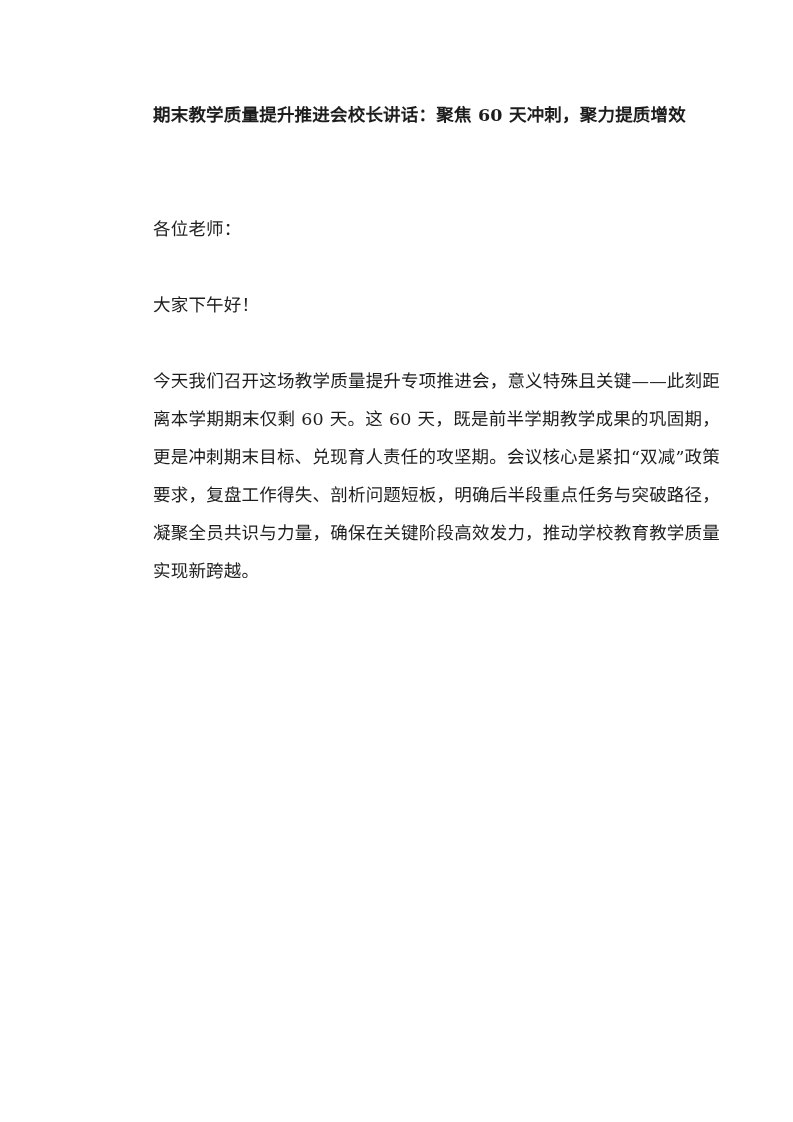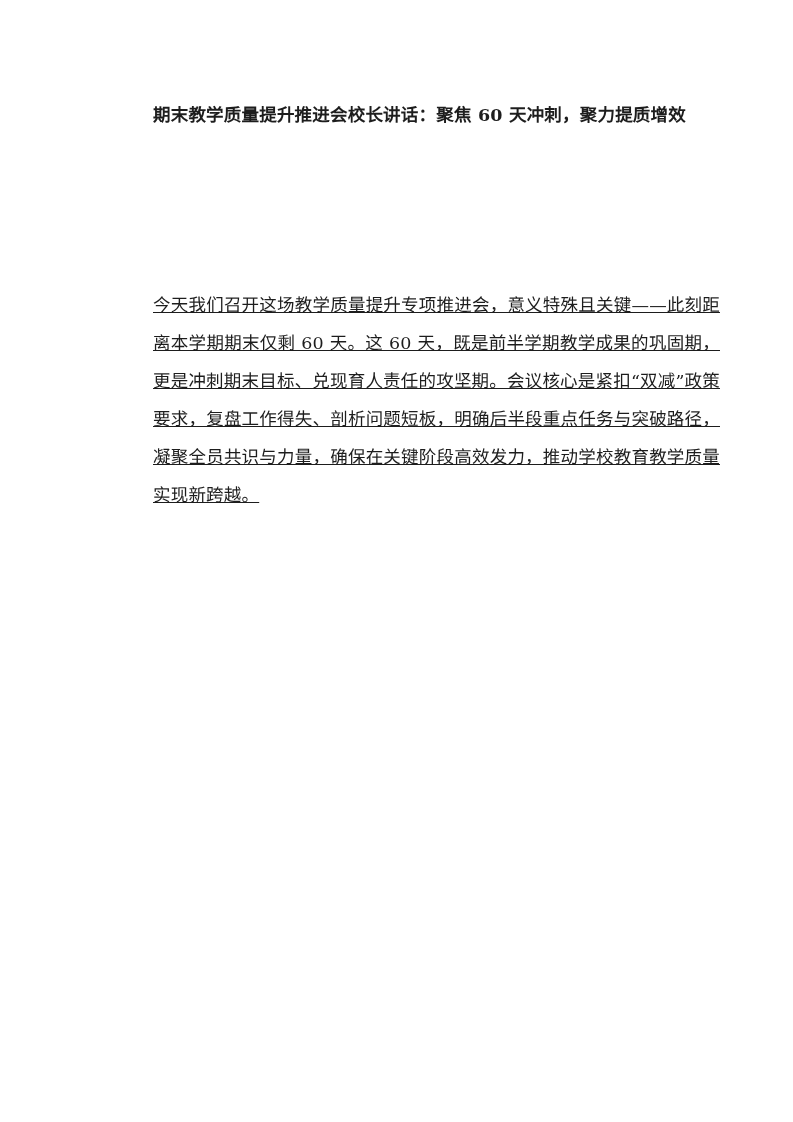--- a/index.html
+++ b/index.html
@@ -49,36 +49,37 @@
   }
 
   
   .gap-title   { height: 76px; }
   .gap-salute  { height: 38px; }
   .gap-hello   { height: 38px; }
   .gap-para    { height: 38px; }
 
   .doc-para {
     text-indent: 0;
-    text-decoration: underline;
   }
 </style>
 </head>
 <body>
 
 <div class="page">
   <div class="content">
 
     <h1 class="doc-line doc-title">期末教学质量提升推进会校长讲话：聚焦 60 天冲刺，聚力提质增效</h1>
 
     <div class="gap-title"></div>
 
+    <p class="doc-line">各位老师：</p>
 
     <div class="gap-salute"></div>
 
+    <p class="doc-line">大家下午好！</p>
 
     <div class="gap-hello"></div>
 
     <p class="doc-para">今天我们召开这场教学质量提升专项推进会，意义特殊且关键——此刻距离本学期期末仅剩 60 天。这 60 天，既是前半学期教学成果的巩固期，更是冲刺期末目标、兑现育人责任的攻坚期。会议核心是紧扣“双减”政策要求，复盘工作得失、剖析问题短板，明确后半段重点任务与突破路径，凝聚全员共识与力量，确保在关键阶段高效发力，推动学校教育教学质量实现新跨越。</p>
 
     <div class="gap-para"></div>
 
 
   </div>
 </div>

